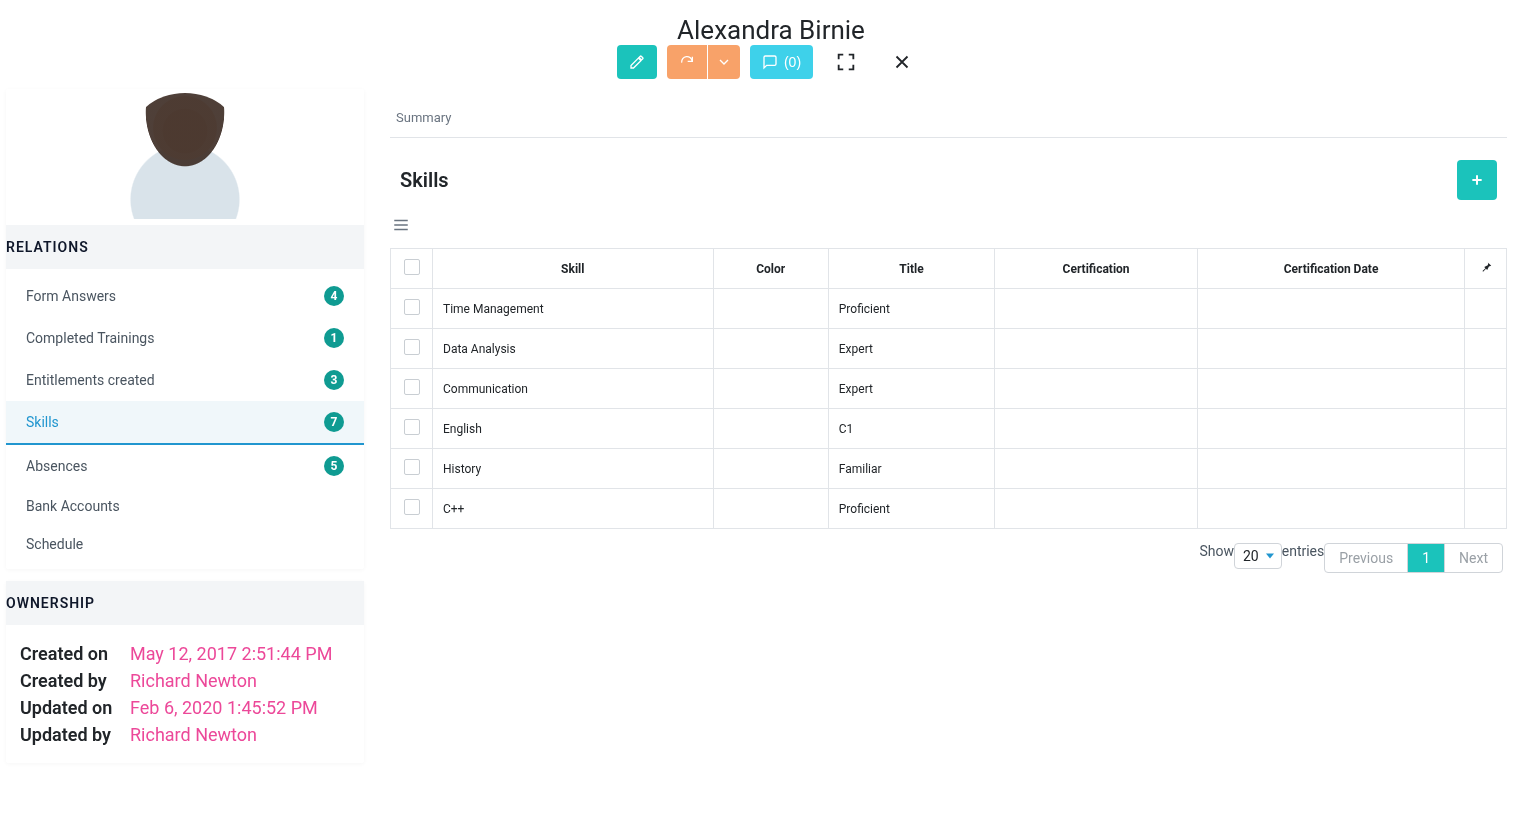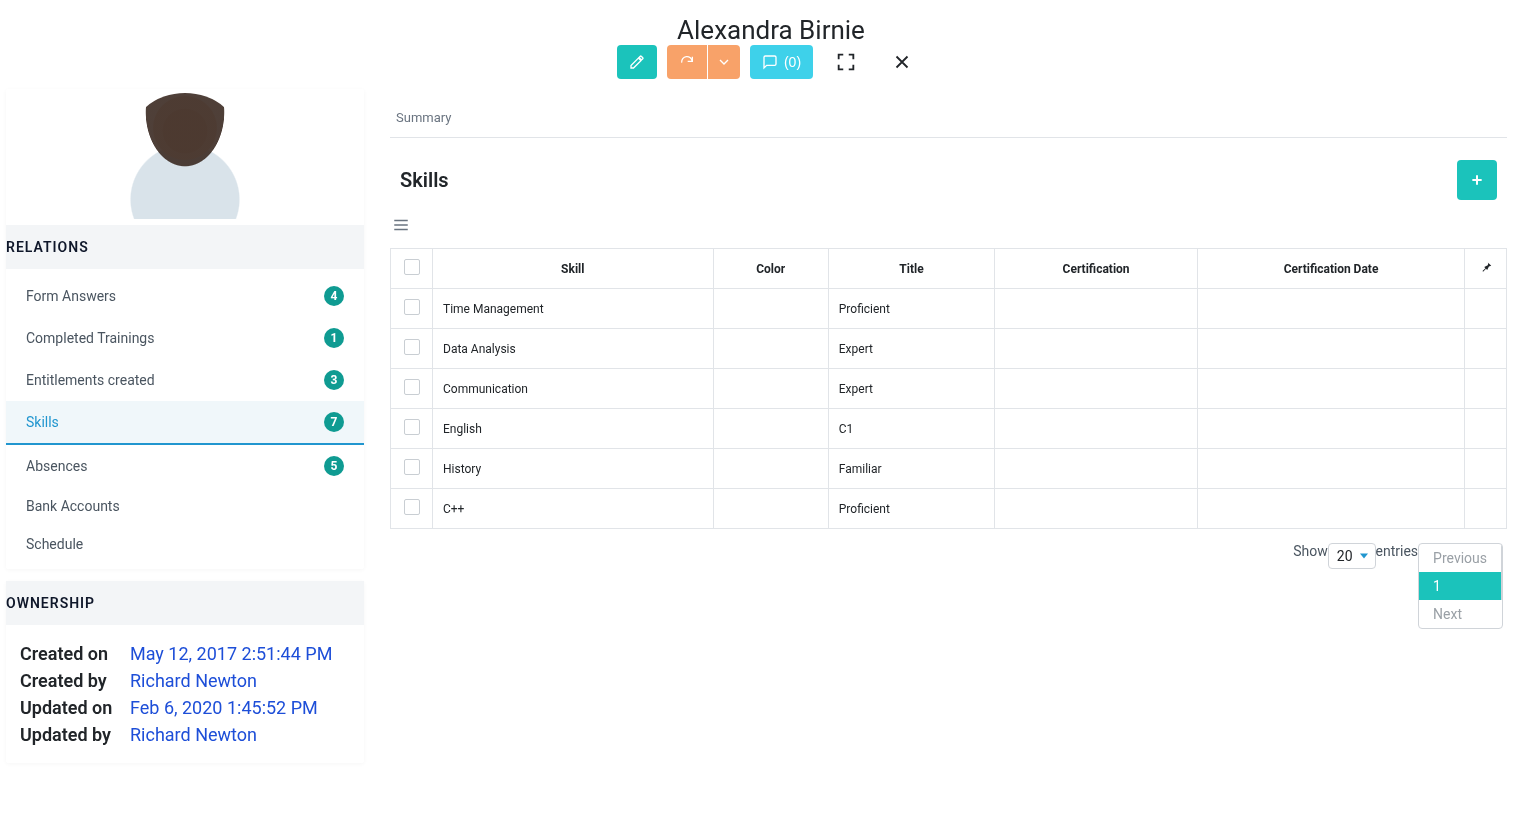--- a/index.html
+++ b/index.html
@@ -119,21 +119,21 @@
     padding:0 6px;
   }
   .own-grid {
     display:grid;
     grid-template-columns: 110px 1fr;
     row-gap: 6px;
     padding: 18px 14px;
     font-size: 18px;
   }
   .own-label { font-weight:600; color:#212529; }
-  .own-value { color:#1d4ed8; }
+  .own-value { color:#ec4899; }
 
   
   .tab-row { border-bottom:1px solid #e1e4e8; padding: 20px 0 12px 0; }
   .tab { color:#6a7480; font-size:13px; padding: 0 6px; cursor:pointer; }
   .section-title {
     font-size:20px;
     font-weight:600;
     padding: 22px 10px 10px 10px;
     display:flex; justify-content:space-between; align-items:center;
   }
@@ -147,21 +147,21 @@
   th:last-child, td:last-child { width:42px; text-align:center; }
   .chk {
     width:16px; height:16px; border:1px solid #c9ced3; border-radius:2px; display:inline-block;
     cursor:pointer; background:#fff;
   }
   .pager-row { display:flex; justify-content:flex-end; align-items:flex-start; padding:14px 4px; color:#4a5560; }
   .select {
     border:1px solid #d0d4d9; border-radius:4px; padding:4px 22px 4px 8px; position:relative; cursor:pointer; color:#212529;
   }
   .select::after{ content:""; position:absolute; right:7px; top:50%; width:0;height:0;border-left:4px solid transparent;border-right:4px solid transparent;border-top:5px solid #2196cf; transform:translateY(-50%);}
-  .pager { display:flex; border:1px solid #d0d4d9; border-radius:4px; overflow:hidden;flex-direction:column; }
+  .pager { display:flex; border:1px solid #d0d4d9; border-radius:4px; overflow:hidden; }
   .pager span { padding:6px 14px; color:#9aa0a6; cursor:pointer; border-right:1px solid #d0d4d9; }
   .pager span:last-child { border-right:none; }
   .pager span.active { background:#1BC3BB; color:#fff; }
 </style>
 </head>
 <body>
 
 <div class="top-header">
   <div class="page-title">Alexandra Birnie</div>
   <div class="header-actions">

